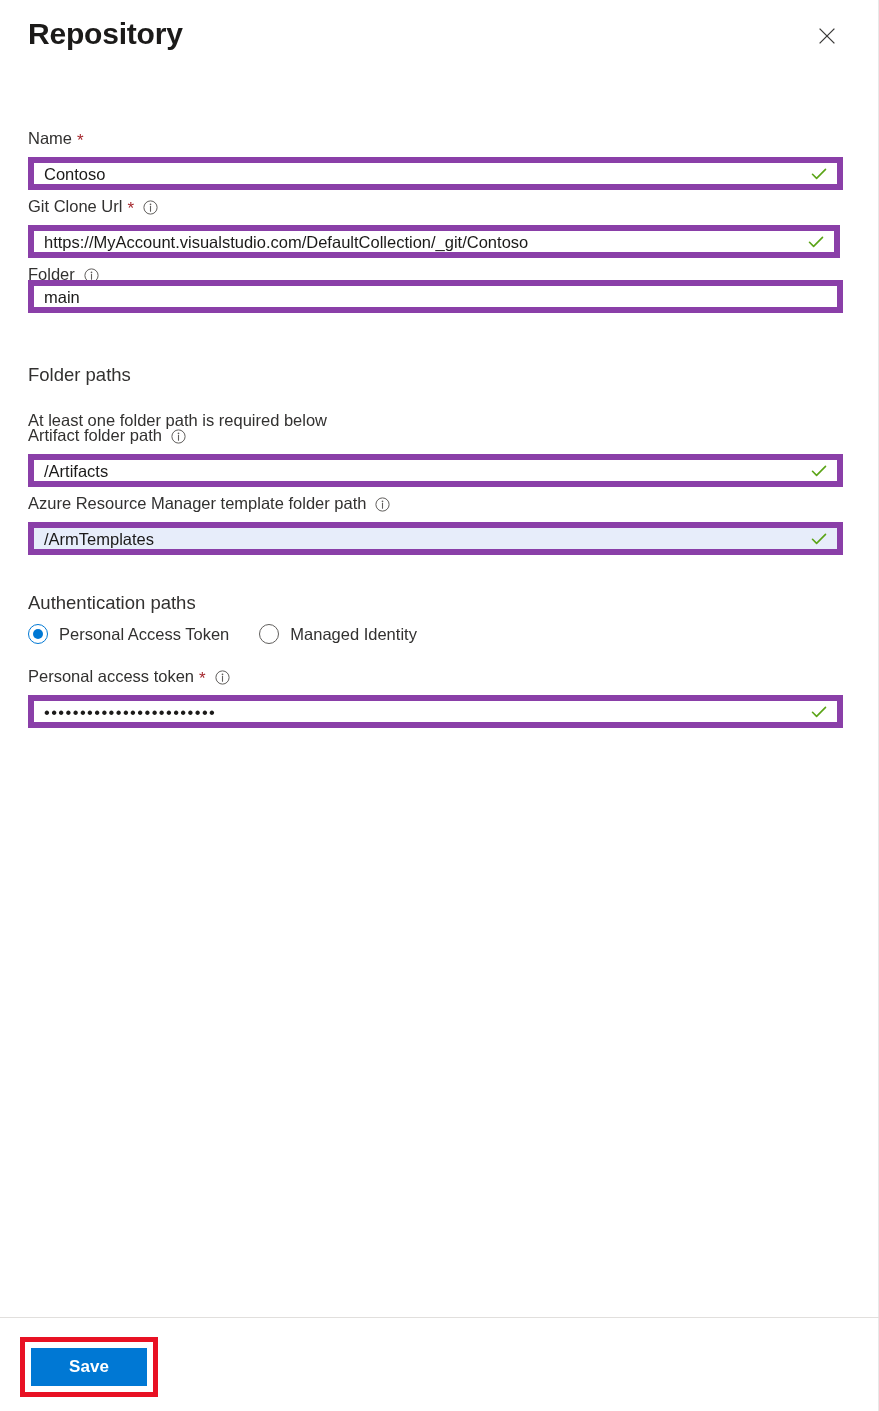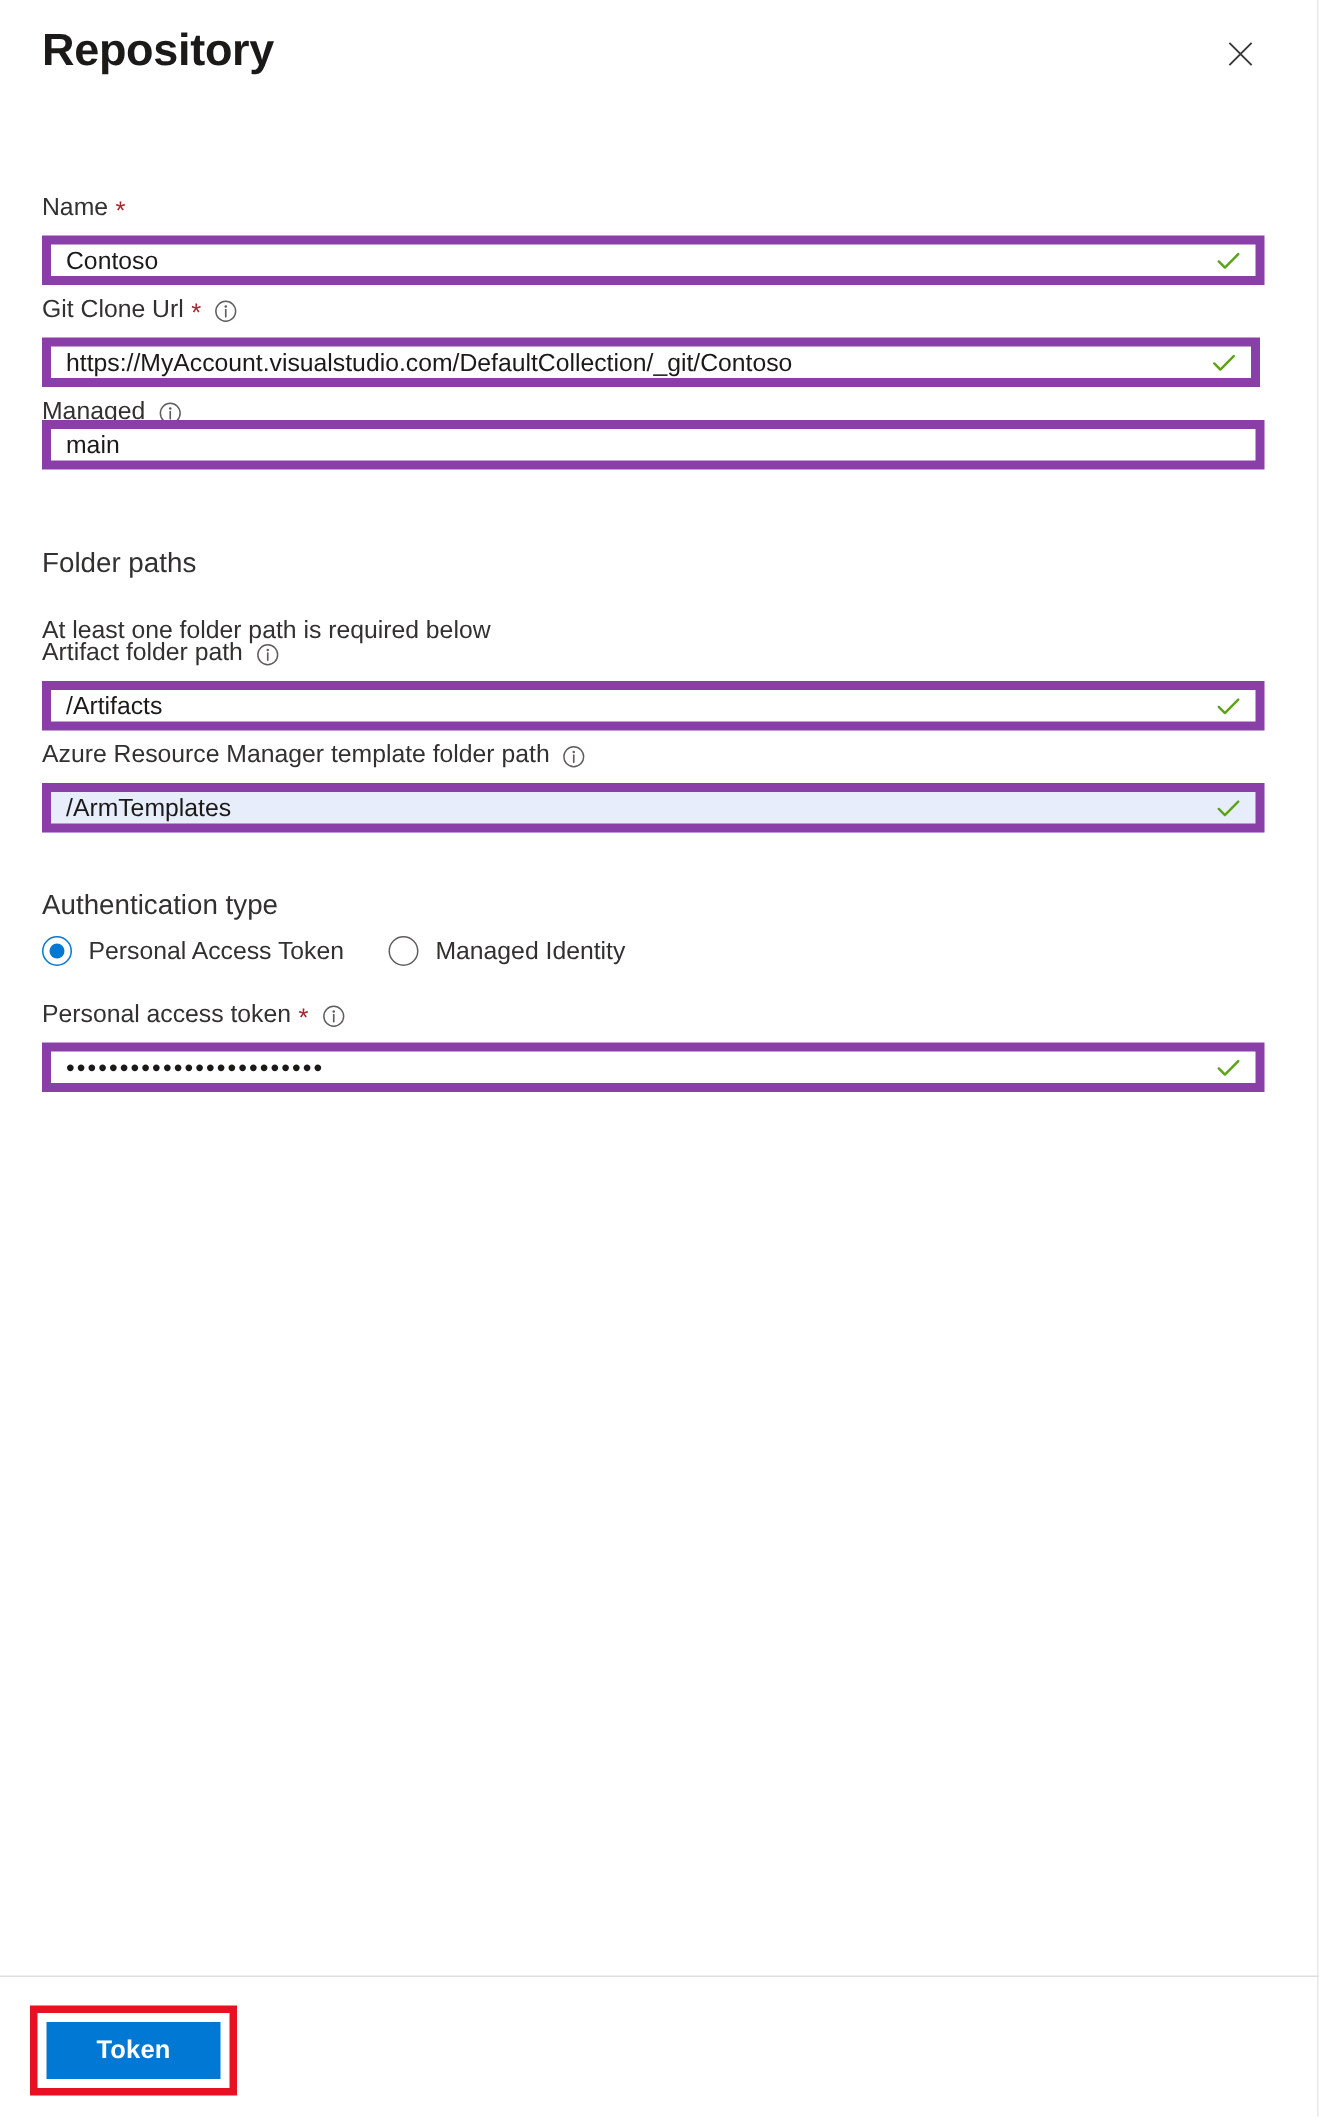--- a/index.html
+++ b/index.html
@@ -284,21 +284,21 @@
   <div class="text-input narrow" style="top:225px;">
     <span class="val">https://MyAccount.visualstudio.com/DefaultCollection/_git/Contoso</span>
     <span class="check">
       <svg width="18" height="18" viewBox="0 0 18 18" aria-hidden="true">
         <path d="M2.5 9.3 L6.6 13.4 L15.5 4.4" stroke="#5aa416" stroke-width="1.6" fill="none" stroke-linecap="round" stroke-linejoin="round"></path>
       </svg>
     </span>
   </div>
 
   <div class="field-label" style="top:263px;">
-    <span>Managed</span>
+    <span>Folder</span>
     <span class="info-icon">
       <svg width="15" height="15" viewBox="0 0 15 15" aria-hidden="true">
         <circle cx="7.5" cy="7.5" r="6.6" stroke="#605e5c" stroke-width="1" fill="none"></circle>
         <circle cx="7.5" cy="4.3" r="0.85" fill="#605e5c"></circle>
         <path d="M7.5 6.4 L7.5 11.2" stroke="#605e5c" stroke-width="1.1" stroke-linecap="round"></path>
       </svg>
     </span>
   </div>
   <div class="text-input" style="top:280px;">
     <span class="val">main</span>
@@ -338,21 +338,21 @@
   </div>
   <div class="text-input focused" style="top:522px;">
     <span class="val">/ArmTemplates</span>
     <span class="check">
       <svg width="18" height="18" viewBox="0 0 18 18" aria-hidden="true">
         <path d="M2.5 9.3 L6.6 13.4 L15.5 4.4" stroke="#5aa416" stroke-width="1.6" fill="none" stroke-linecap="round" stroke-linejoin="round"></path>
       </svg>
     </span>
   </div>
 
-  <div class="section-heading" style="top:591px;">Authentication type</div>
+  <div class="section-heading" style="top:591px;">Authentication paths</div>
 
   <div class="radio-row">
     <div class="radio-opt checked">
       <span class="radio-mark"></span>
       <span class="radio-label">Personal Access Token</span>
     </div>
     <div class="radio-opt">
       <span class="radio-mark"></span>
       <span class="radio-label">Managed Identity</span>
     </div>
@@ -376,14 +376,14 @@
         <path d="M2.5 9.3 L6.6 13.4 L15.5 4.4" stroke="#5aa416" stroke-width="1.6" fill="none" stroke-linecap="round" stroke-linejoin="round"></path>
       </svg>
     </span>
   </div>
 
 </div>
 
 <div class="footer-divider"></div>
 
 <div class="save-wrap">
-  <button class="save-btn">Token</button>
+  <button class="save-btn">Save</button>
 </div>
 
 </body></html>

